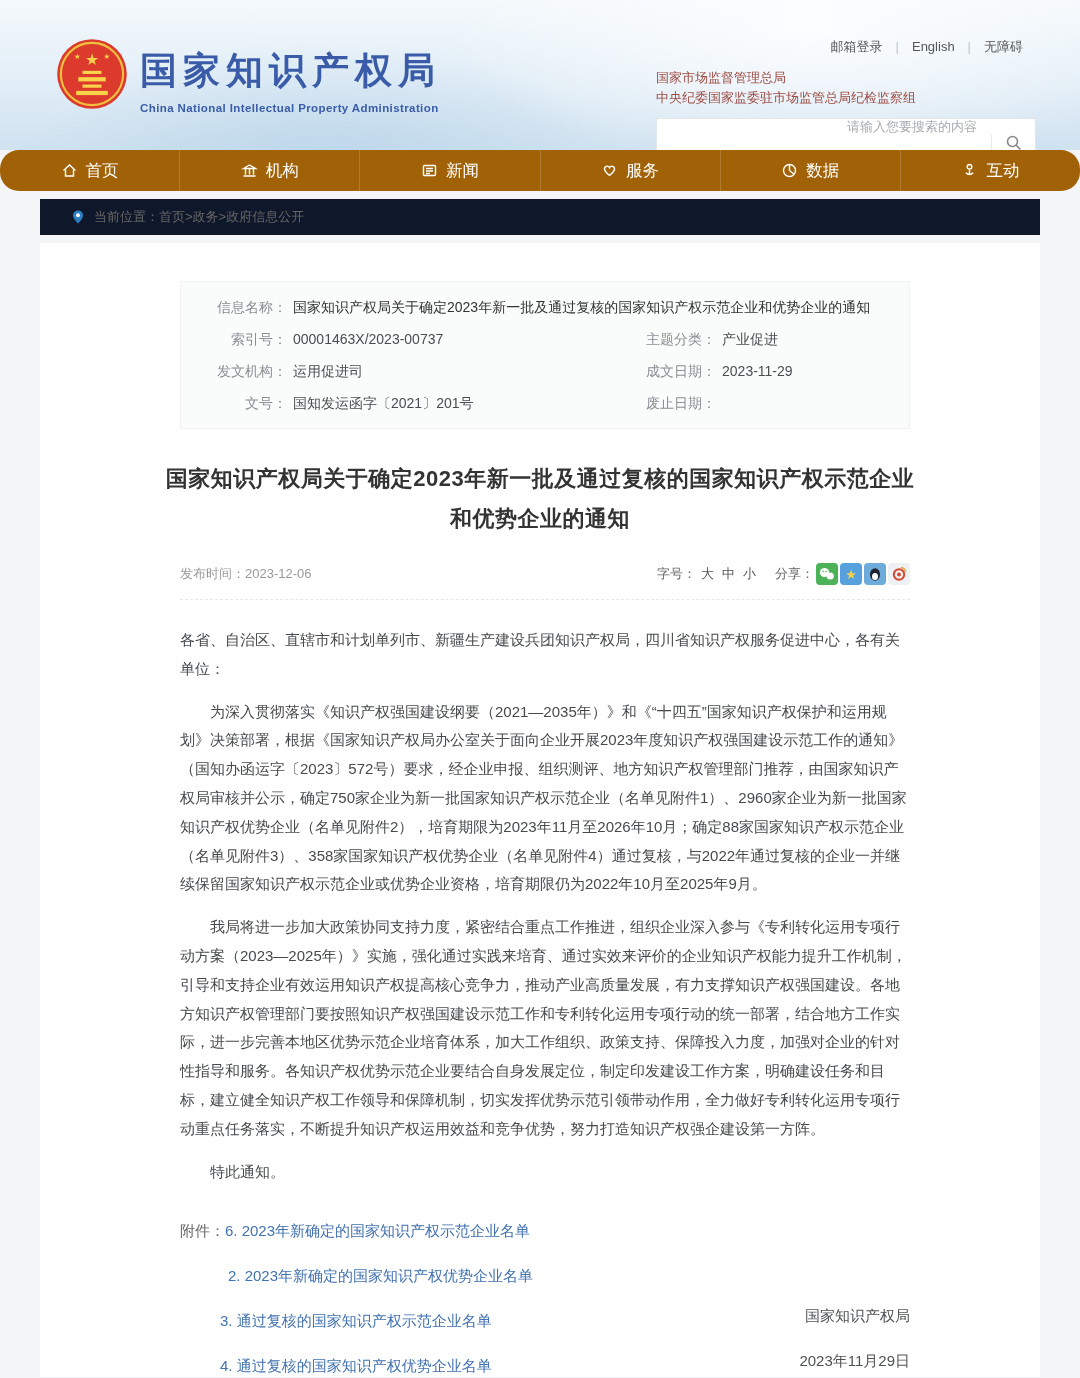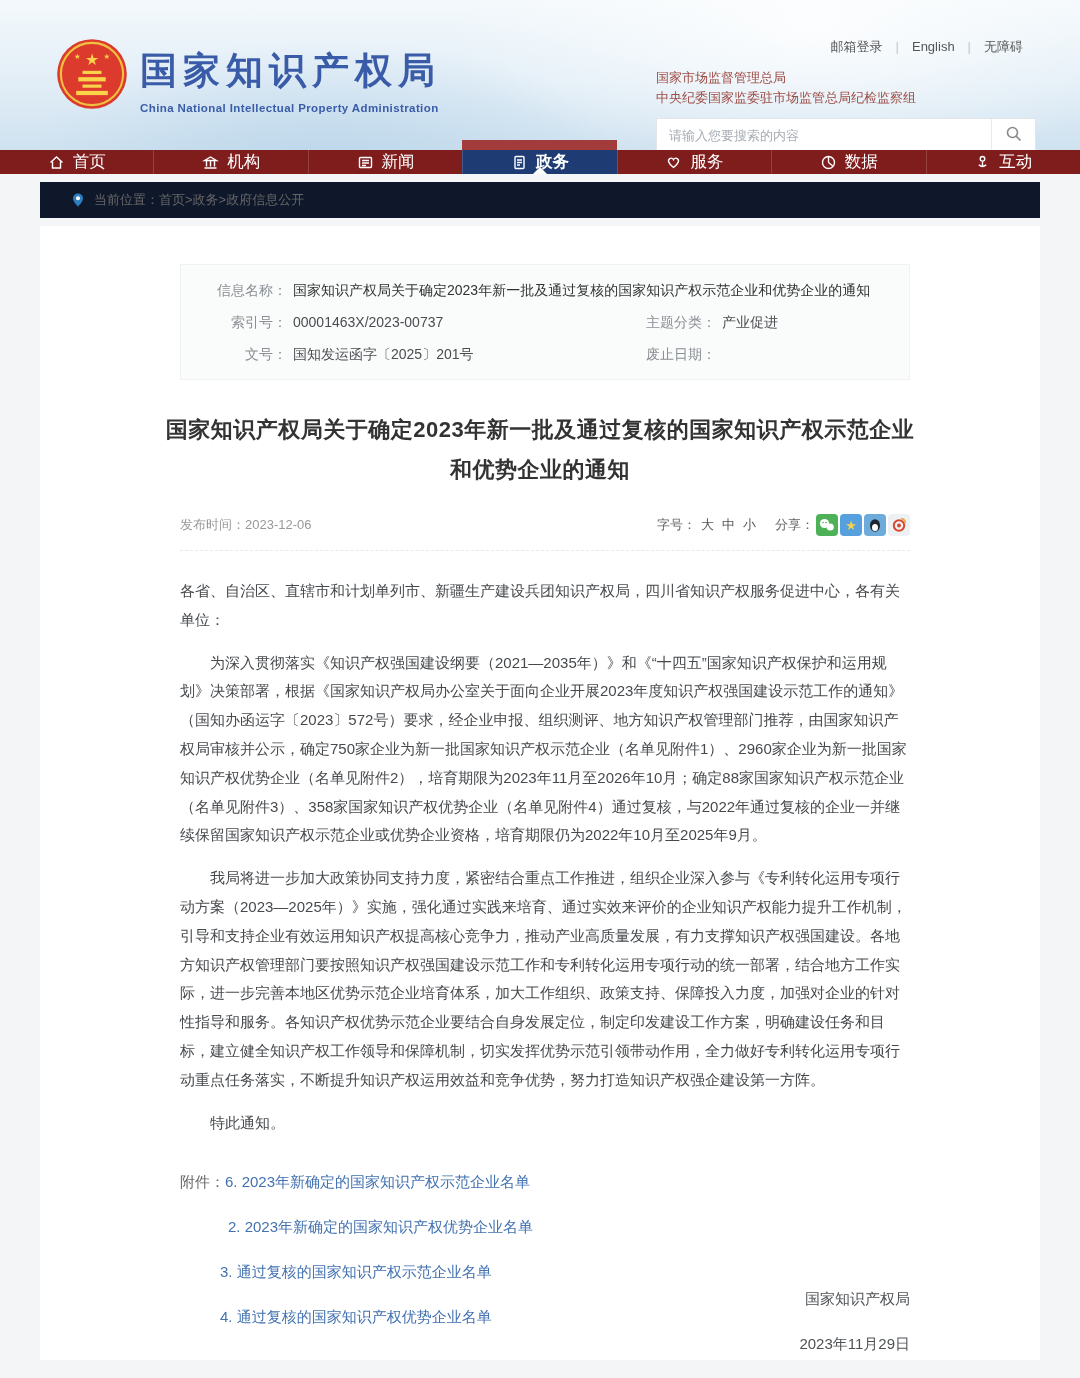--- a/index.html
+++ b/index.html
@@ -17,27 +17,27 @@
   .emblem{ position:absolute; left:54px; top:36px; width:76px; height:76px; }
   .title-block{ position:absolute; left:140px; top:46px; }
   .site-title{ font-size:37px; font-weight:bold; color:#3a5ca8; letter-spacing:6px; }
   .site-subtitle{ margin-top:6px; font-size:11.5px; font-weight:bold; color:#3a5ca8; letter-spacing:.4px; }
   .header-right{ position:absolute; right:44px; top:38px; width:380px; }
   .top-links{ text-align:right; font-size:13px; color:#555; }
   .top-links span.lnk{ padding:0 13px; cursor:pointer; }
   .top-links span.sep{ color:#b9c6d2; }
   .related-links{ margin-top:12px; font-size:13px; color:#9c4b43; line-height:20px; }
   .related-links div{ cursor:pointer; }
-  .search-box{ margin-top:10px; height:34px; background:#fff; border:1px solid #e2e6ea; display:flex; align-items:flex-end; }
+  .search-box{ margin-top:10px; height:34px; background:#fff; border:1px solid #e2e6ea; display:flex; align-items:flex-end;flex-direction:column; }
   .search-box input{ flex:1; border:none; outline:none; height:100%; padding:0 12px; font-size:13px; color:#333; font-family:inherit; background:transparent; }
   .search-box input::placeholder{ color:#a7adb3; }
   .search-btn{ width:44px; height:100%; border-left:1px solid #e8ebee; display:flex; align-items:center; justify-content:center; cursor:pointer; background:#fff; }
 
   
-  .main-nav{ position:relative; height:24px; background:#7f1d1d; display:flex; }
+  .main-nav{ position:relative; height:41px; background:#a16207; display:flex;border-radius:19px; }
   .nav-item{ position:relative; flex:1; display:flex; align-items:center; justify-content:center; gap:8px;
              color:#fff; font-size:16.5px; cursor:pointer; border-left:1px solid rgba(255,255,255,.16); }
   .nav-item:first-child{ border-left:none; }
   .nav-item.active{ background:#1e3b73; font-weight:bold; }
   .nav-item.active .red-strip{ position:absolute; left:-1px; right:0; top:-10px; height:10px; background:#a23b3b; }
   .nav-item.active .tab-caret{ position:absolute; bottom:0; left:50%; margin-left:-7px; width:0; height:0;
              border-left:7px solid transparent; border-right:7px solid transparent; border-bottom:7px solid #fdfdfd; }
   .nav-icon{ display:flex; }
 
   
@@ -145,31 +145,20 @@
   </div>
   <div class="nav-item">
     <span class="nav-icon">
         <svg width="17" height="17" viewBox="0 0 17 17" fill="none" stroke="#fff" stroke-width="1.4">
           <rect x="2.5" y="3.5" width="12" height="10" rx="1"></rect>
           <path d="M5 6.5 H12 M5 9 H12 M5 11.5 H9"></path>
         </svg>
       </span>
     <span>新闻</span>
   </div>
-  <div class="nav-item active">
-    <span class="red-strip"></span>
-    <span class="nav-icon">
-        <svg width="17" height="17" viewBox="0 0 17 17" fill="none" stroke="#fff" stroke-width="1.4">
-          <rect x="4" y="2.5" width="9" height="12" rx="1"></rect>
-          <path d="M6 6 H11 M6 8.5 H11 M6 11 H9"></path>
-        </svg>
-      </span>
-    <span>政务</span>
-    <span class="tab-caret"></span>
-  </div>
   <div class="nav-item">
     <span class="nav-icon">
         <svg width="17" height="17" viewBox="0 0 17 17" fill="none" stroke="#fff" stroke-width="1.4">
           <path d="M8.5 13.5 C3 9.5 2.5 6 4.8 4.6 C6.4 3.6 8 4.5 8.5 5.6 C9 4.5 10.6 3.6 12.2 4.6 C14.5 6 14 9.5 8.5 13.5 Z"></path>
         </svg>
       </span>
     <span>服务</span>
   </div>
   <div class="nav-item">
     <span class="nav-icon">
@@ -215,22 +204,32 @@
         <span class="info-label">索引号：</span>
         <span class="info-value">00001463X/2023-00737</span>
       </span>
       <span class="info-cell right">
         <span class="info-label">主题分类：</span>
         <span class="info-value">产业促进</span>
       </span>
     </div>
     <div class="info-row">
       <span class="info-cell left">
+        <span class="info-label">发文机构：</span>
+        <span class="info-value">运用促进司</span>
+      </span>
+      <span class="info-cell right">
+        <span class="info-label">成文日期：</span>
+        <span class="info-value">2023-11-29</span>
+      </span>
+    </div>
+    <div class="info-row">
+      <span class="info-cell left">
         <span class="info-label">文号：</span>
-        <span class="info-value">国知发运函字〔2025〕201号</span>
+        <span class="info-value">国知发运函字〔2021〕201号</span>
       </span>
       <span class="info-cell right">
         <span class="info-label">废止日期：</span>
         <span class="info-value"></span>
       </span>
     </div>
   </div>
 
   <h1 class="article-title">国家知识产权局关于确定2023年新一批及通过复核的国家知识产权示范企业和优势企业的通知</h1>
 

